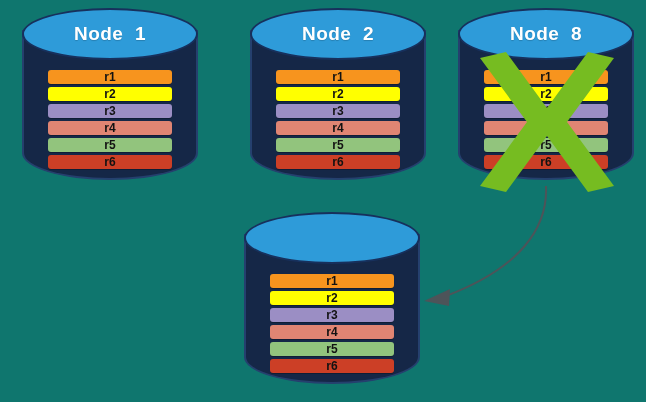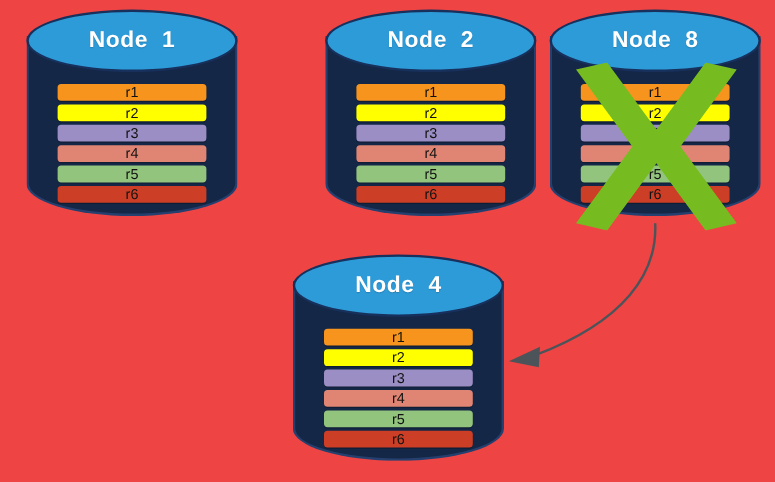--- a/index.html
+++ b/index.html
@@ -4,21 +4,21 @@
 <style>
   html, body {
     margin: 0;
     padding: 0;
     background: #ffffff;
   }
   #canvas {
     position: relative;
     width: 646px;
     height: 402px;
-    background: #ef4444;
+    background: #0f766e;
     overflow: hidden;
     font-family: "Liberation Sans", sans-serif;
   }
 
   
   .node {
     position: absolute;
   }
   .node-body {
     position: absolute;
@@ -78,21 +78,21 @@
     gap: 3px;
   }
   .row-bar {
     height: 14px;
     border-radius: 3px;
     display: flex;
     align-items: center;
     justify-content: center;
     color: #121212;
     font-size: 12px;
-    font-weight: normal;
+    font-weight: bold;
     line-height: 1;
     box-shadow: 0 1px 0 rgba(0,0,0,0.25);
     text-align: right;
   }
 
   
   .x-overlay {
     position: absolute;
     pointer-events: none;
   }
@@ -121,21 +121,21 @@
         <div class="row-bar" style="background:#f7941e">r1</div>
         <div class="row-bar" style="background:#ffff00">r2</div>
         <div class="row-bar" style="background:#9b8ec4">r3</div>
         <div class="row-bar" style="background:#e08573">r4</div>
         <div class="row-bar" style="background:#92c47d">r5</div>
         <div class="row-bar" style="background:#cc3f26">r6</div>
       </div>
     </div>
   </div>
 
-  <div class="node" style="left:250px; top:8px; width:176px; height:172px;margin-left:21px;">
+  <div class="node" style="left:250px; top:8px; width:176px; height:172px;">
     <div class="node-body">
       <div class="cyl-side"></div>
       <div class="cyl-top"></div>
       <div class="node-title">Node  2</div>
       <div class="rows">
         <div class="row-bar" style="background:#f7941e">r1</div>
         <div class="row-bar" style="background:#ffff00">r2</div>
         <div class="row-bar" style="background:#9b8ec4">r3</div>
         <div class="row-bar" style="background:#e08573">r4</div>
         <div class="row-bar" style="background:#92c47d">r5</div>
@@ -161,21 +161,20 @@
 
     <svg class="x-overlay" style="left:22px; top:44px; width:134px; height:140px;" viewBox="0 0 134 140" xmlns="http://www.w3.org/2000/svg">
       <polygon points="0,6 26,0 67,56 108,0 134,6 87,70 134,134 108,140 67,84 26,140 0,134 47,70" fill="#76bc21"></polygon>
     </svg>
   </div>
 
   <div class="node" style="left:244px; top:212px; width:176px; height:172px;">
     <div class="node-body">
       <div class="cyl-side"></div>
       <div class="cyl-top"></div>
-      <div class="node-title">Node  4</div>
       <div class="rows">
         <div class="row-bar" style="background:#f7941e">r1</div>
         <div class="row-bar" style="background:#ffff00">r2</div>
         <div class="row-bar" style="background:#9b8ec4">r3</div>
         <div class="row-bar" style="background:#e08573">r4</div>
         <div class="row-bar" style="background:#92c47d">r5</div>
         <div class="row-bar" style="background:#cc3f26">r6</div>
       </div>
     </div>
   </div>

